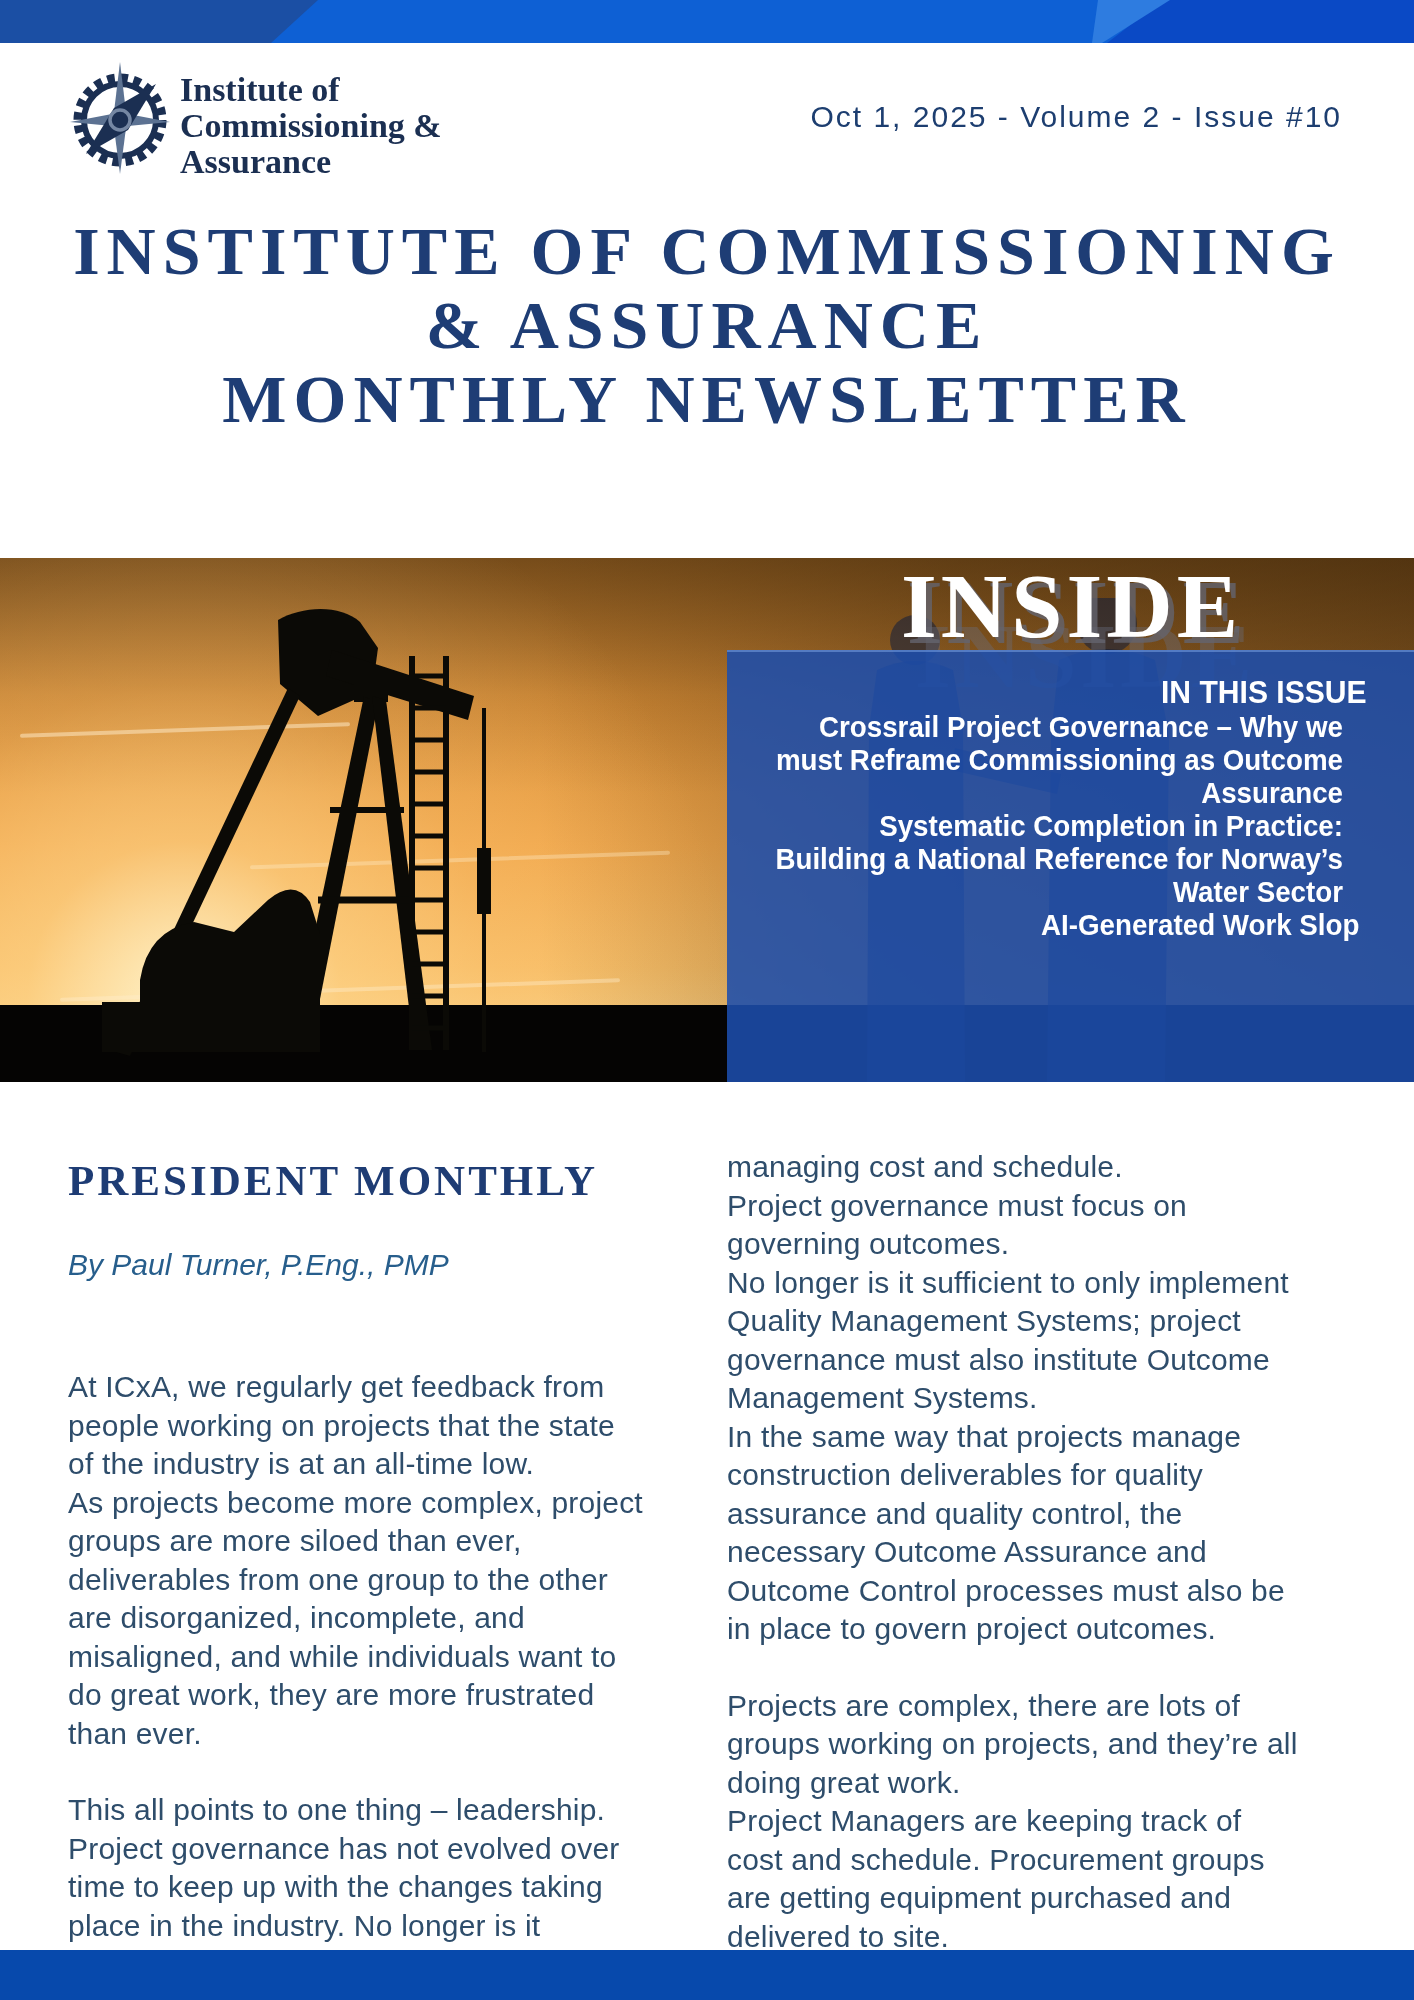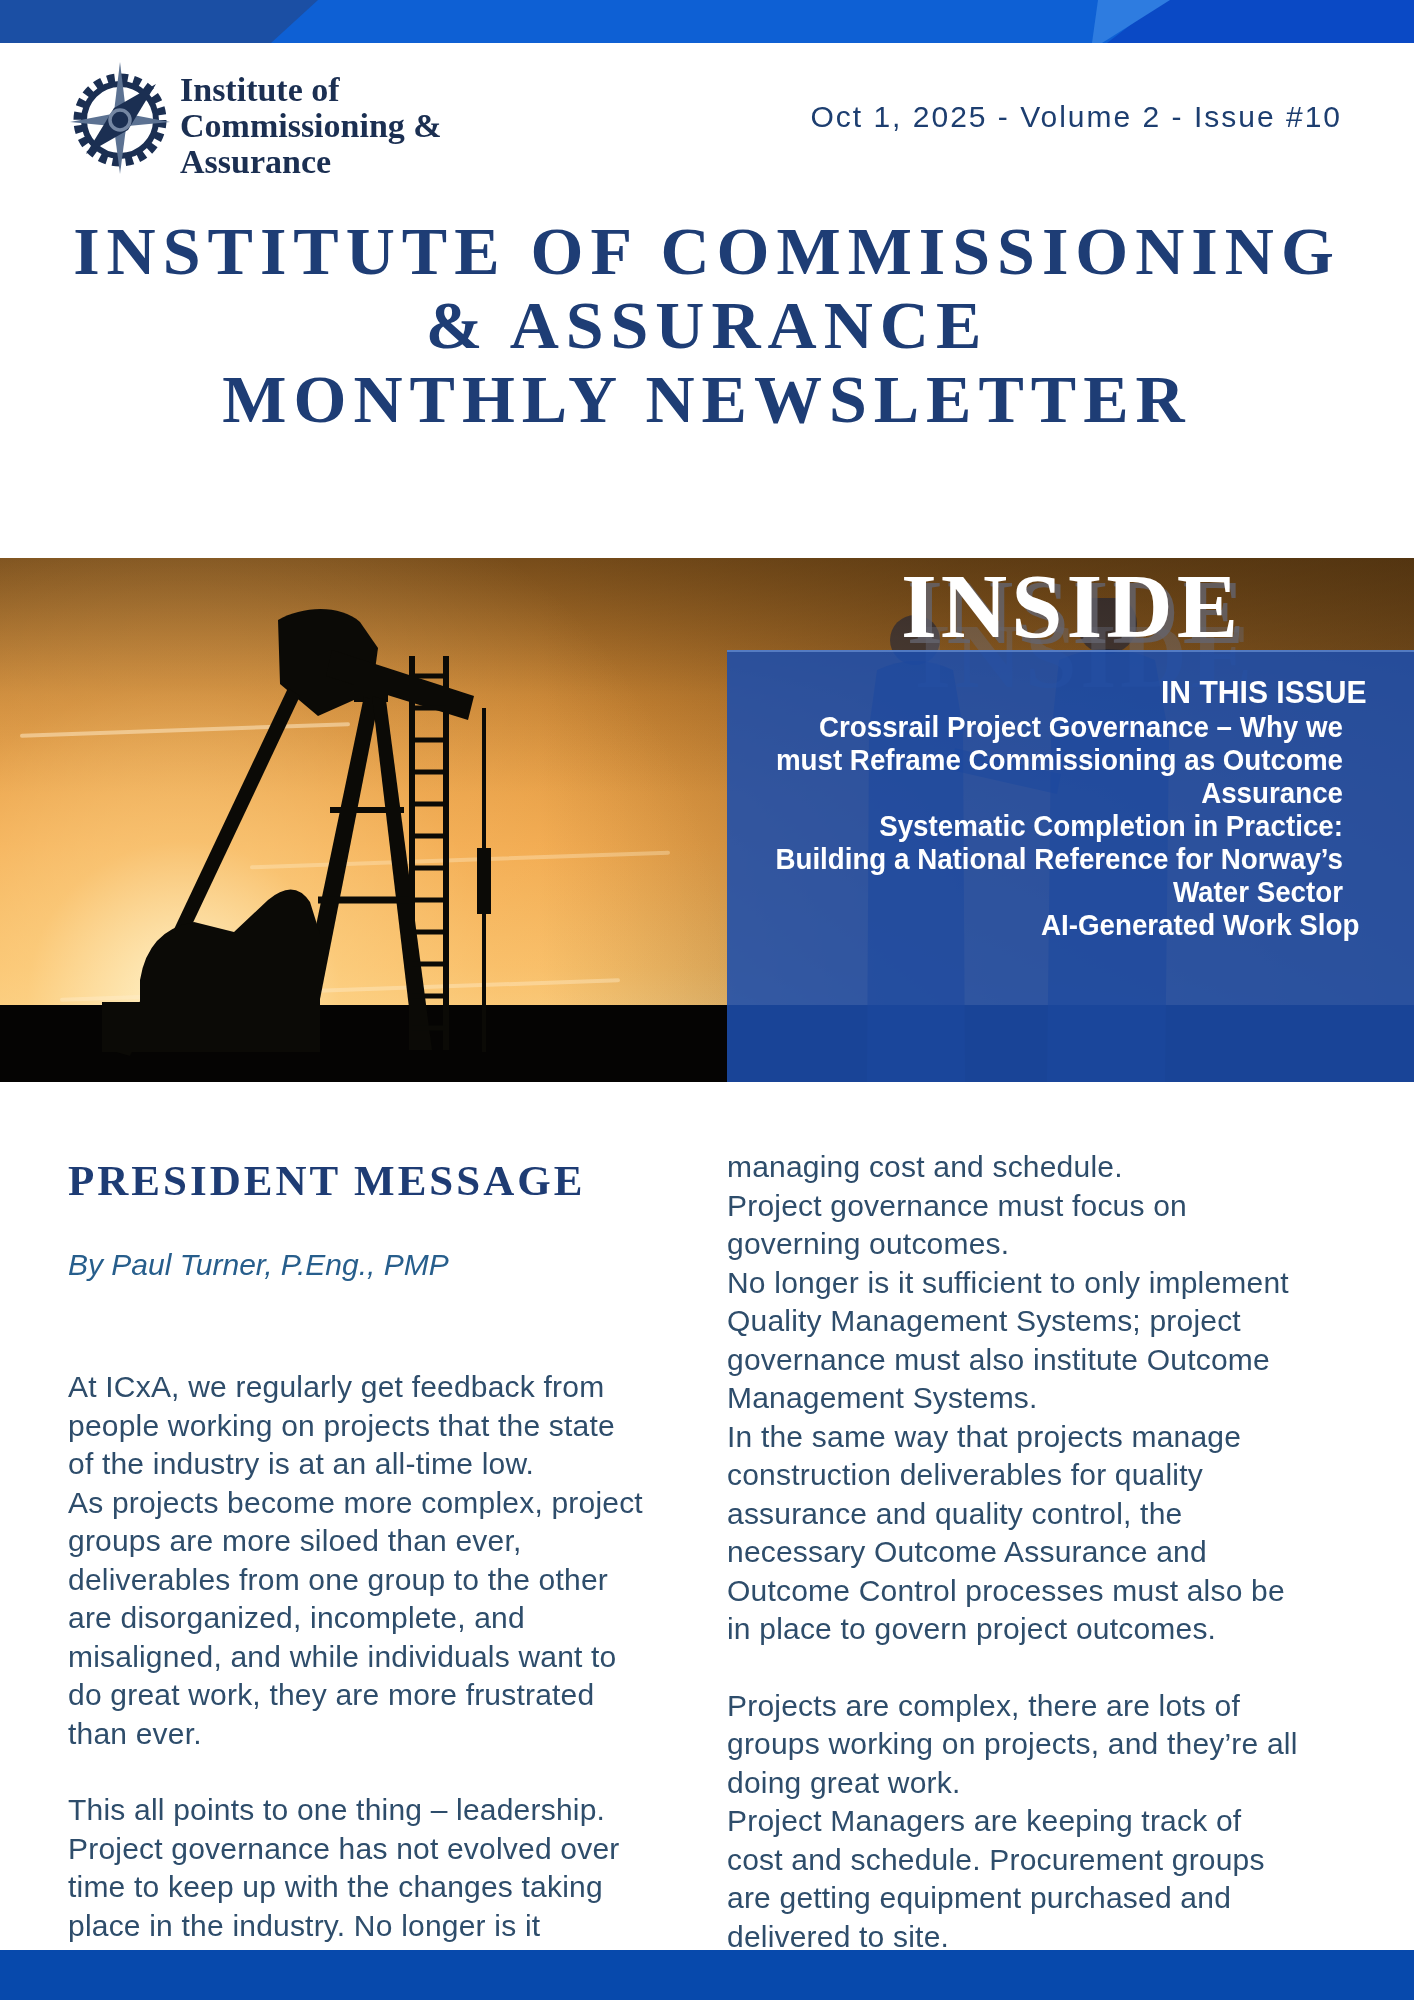--- a/index.html
+++ b/index.html
@@ -184,21 +184,21 @@
       </div>
       <div class="article">
         <span class="cond">Systematic Completion in Practice: Building a National Reference for Norway’s Water Sector</span>
       </div>
       <div class="article">
         <span class="cond">AI-Generated Work Slop</span>
       </div>
     </div>
   </div>
 
-  <div class="pm-heading">PRESIDENT MESSAGE</div>
+  <div class="pm-heading">PRESIDENT MONTHLY</div>
   <div class="pm-byline">By Paul Turner, P.Eng., PMP</div>
 
   <div class="col col-left">
     <p>At ICxA, we regularly get feedback from people working on projects that the state of the industry is at an all-time low.</p>
     <p>As projects become more complex, project groups are more siloed than ever, deliverables from one group to the other are disorganized, incomplete, and misaligned, and while individuals want to do great work, they are more frustrated than ever.</p>
     <p class="gap">This all points to one thing – leadership. Project governance has not evolved over time to keep up with the changes taking place in the industry. No longer is it sufficient to only focus on</p>
   </div>
 
   <div class="col col-right">
     <p>managing cost and schedule.</p>

